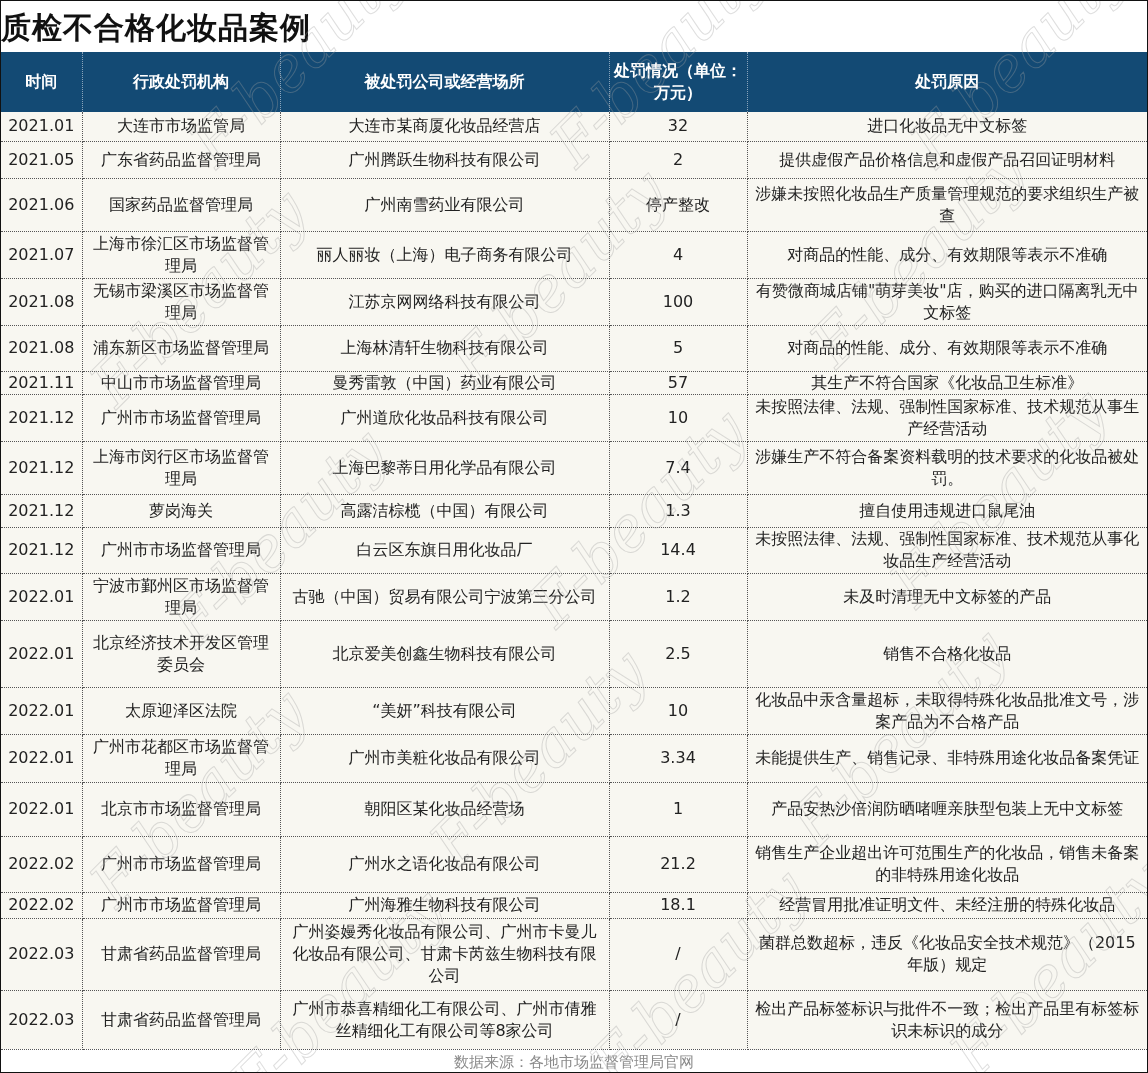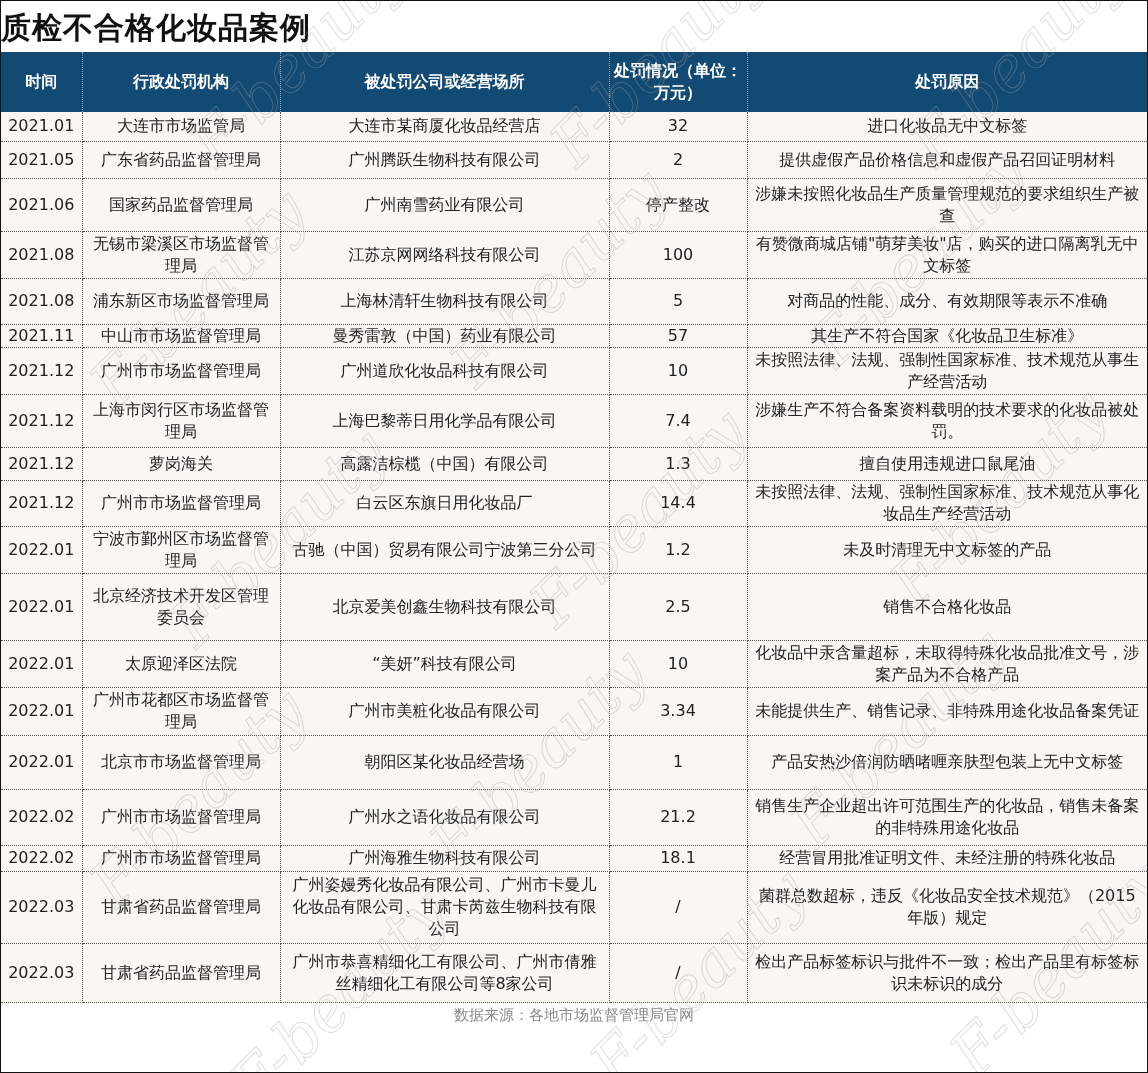--- a/index.html
+++ b/index.html
@@ -79,20 +79,27 @@
           <td class="c4">提供虚假产品价格信息和虚假产品召回证明材料</td>
         </tr>
         <tr style="height: 53px;">
           <td class="c0">2021.06</td>
           <td class="c1">国家药品监督管理局</td>
           <td class="c2">广州南雪药业有限公司</td>
           <td class="c3">停产整改</td>
           <td class="c4">涉嫌未按照化妆品生产质量管理规范的要求组织生产被查</td>
         </tr>
         <tr style="height: 47px;">
+          <td class="c0">2021.07</td>
+          <td class="c1">上海市徐汇区市场监督管理局</td>
+          <td class="c2">丽人丽妆（上海）电子商务有限公司</td>
+          <td class="c3">4</td>
+          <td class="c4">对商品的性能、成分、有效期限等表示不准确</td>
+        </tr>
+        <tr style="height: 47px;">
           <td class="c0">2021.08</td>
           <td class="c1">无锡市梁溪区市场监督管理局</td>
           <td class="c2">江苏京网网络科技有限公司</td>
           <td class="c3">100</td>
           <td class="c4">有赞微商城店铺"萌芽美妆"店，购买的进口隔离乳无中文标签</td>
         </tr>
         <tr style="height: 46px;">
           <td class="c0">2021.08</td>
           <td class="c1">浦东新区市场监督管理局</td>
           <td class="c2">上海林清轩生物科技有限公司</td>

